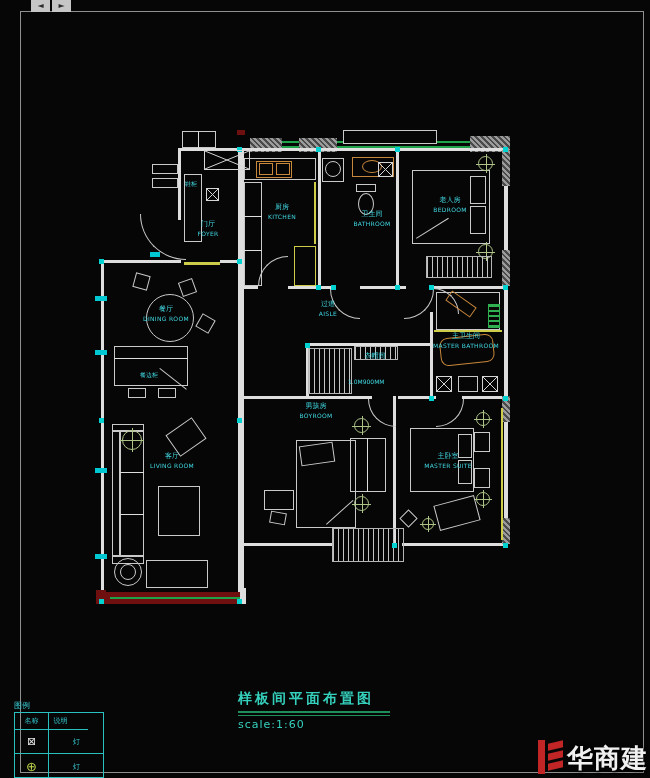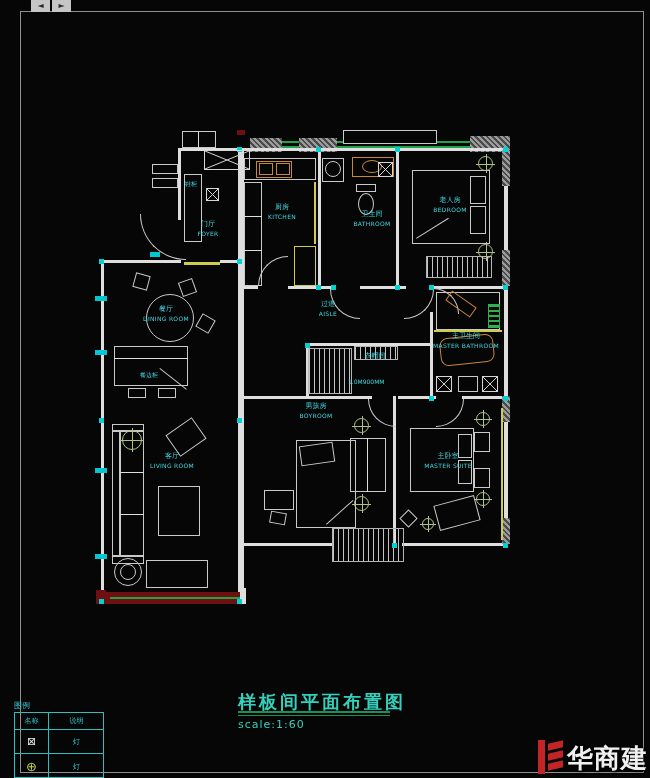--- a/index.html
+++ b/index.html
@@ -32,21 +32,21 @@
   .cross::after{content:"";position:absolute;top:50%;left:-3px;right:-3px;height:1px;background:#aec487;}
   .xbox{position:absolute;border:1px solid #d5d5d5;box-sizing:border-box;}
   .xbox svg{display:block;width:100%;height:100%;}
   .rlabel{position:absolute;color:#41d8e2;font-size:7px;line-height:1.4;
     text-align:center;white-space:nowrap;}
   .rlabel .en{font-size:6px;letter-spacing:.3px;}
   .tinylbl{position:absolute;color:#41d8e2;font-size:6px;line-height:1.2;white-space:nowrap;}
   .frame{position:absolute;border:1px solid #8f8f8f;}
   .navbtn{position:absolute;width:19px;height:12px;background:#c6c6c6;color:#2a2a2a;
     font-size:8px;line-height:12px;text-align:center;}
-  .title-cn{position:absolute;color:#35d0bc;font-size:18px;font-weight:bold;letter-spacing:3px;}
+  .title-cn{position:absolute;color:#35d0bc;font-size:14px;font-weight:bold;letter-spacing:3px;}
   .scale-txt{position:absolute;color:#35d0bc;font-size:11px;letter-spacing:1px;}
   .legend{position:absolute;color:#35c8d0;font-size:8px;}
   .legend-table{position:absolute;border:1px solid #2bc0c0;box-sizing:border-box;}
   .lcell{position:absolute;border-right:1px solid #2bc0c0;border-bottom:1px solid #2bc0c0;
     box-sizing:border-box;display:flex;align-items:center;justify-content:center;
     color:#35c8d0;font-size:7px;}
   .lcell.last{border-right:none;}
   .wm-text{position:absolute;color:#f0f0f0;font-size:26px;font-weight:bold;letter-spacing:1px;
     text-shadow:1px 1px 2px #000,0 0 4px rgba(0,0,0,.8);}
   .wm-bar{position:absolute;background:#c22525;}
@@ -307,21 +307,21 @@
 </div>
 
 <div class="title-cn" style="left:238px;top:690px;">样板间平面布置图</div>
 <div class="gl" style="left:238px;top:711px;width:152px;height:2px;background:#1e8f5a;"></div>
 <div class="gl" style="left:238px;top:715px;width:152px;height:1px;background:#1e8f5a;"></div>
 <div class="scale-txt" style="left:238px;top:718px;">scale:1:60</div>
 
 <div class="legend" style="left:14px;top:700px;">图例</div>
 <div class="legend-table" style="left:14px;top:712px;width:90px;height:66px;">
   <div class="lcell" style="left:0;top:0;width:34px;height:17px;">名称</div>
-  <div class="lcell last" style="left:34px;top:0;width:55px;height:17px;">说明</div>
+  <div class="lcell last" style="left:18px;top:0;width:55px;height:17px;">说明</div>
   <div class="lcell" style="left:0;top:17px;width:34px;height:24px;color:#e8e8e8;font-size:11px;">⊠</div>
   <div class="lcell last" style="left:34px;top:17px;width:55px;height:24px;">灯</div>
   <div class="lcell" style="left:0;top:41px;width:34px;height:25px;color:#b9d24a;font-size:13px;border-bottom:none;">⊕</div>
   <div class="lcell last" style="left:34px;top:41px;width:55px;height:25px;border-bottom:none;">灯</div>
 </div>
 
 <div class="abs" style="left:536px;top:736px;width:114px;height:42px;">
   <div class="wm-bar" style="left:2px;top:4px;width:7px;height:34px;"></div>
   <div class="wm-bar" style="left:12px;top:6px;width:15px;height:7px;transform:skewY(-14deg);"></div>
   <div class="wm-bar" style="left:12px;top:16px;width:15px;height:7px;transform:skewY(-14deg);"></div>

